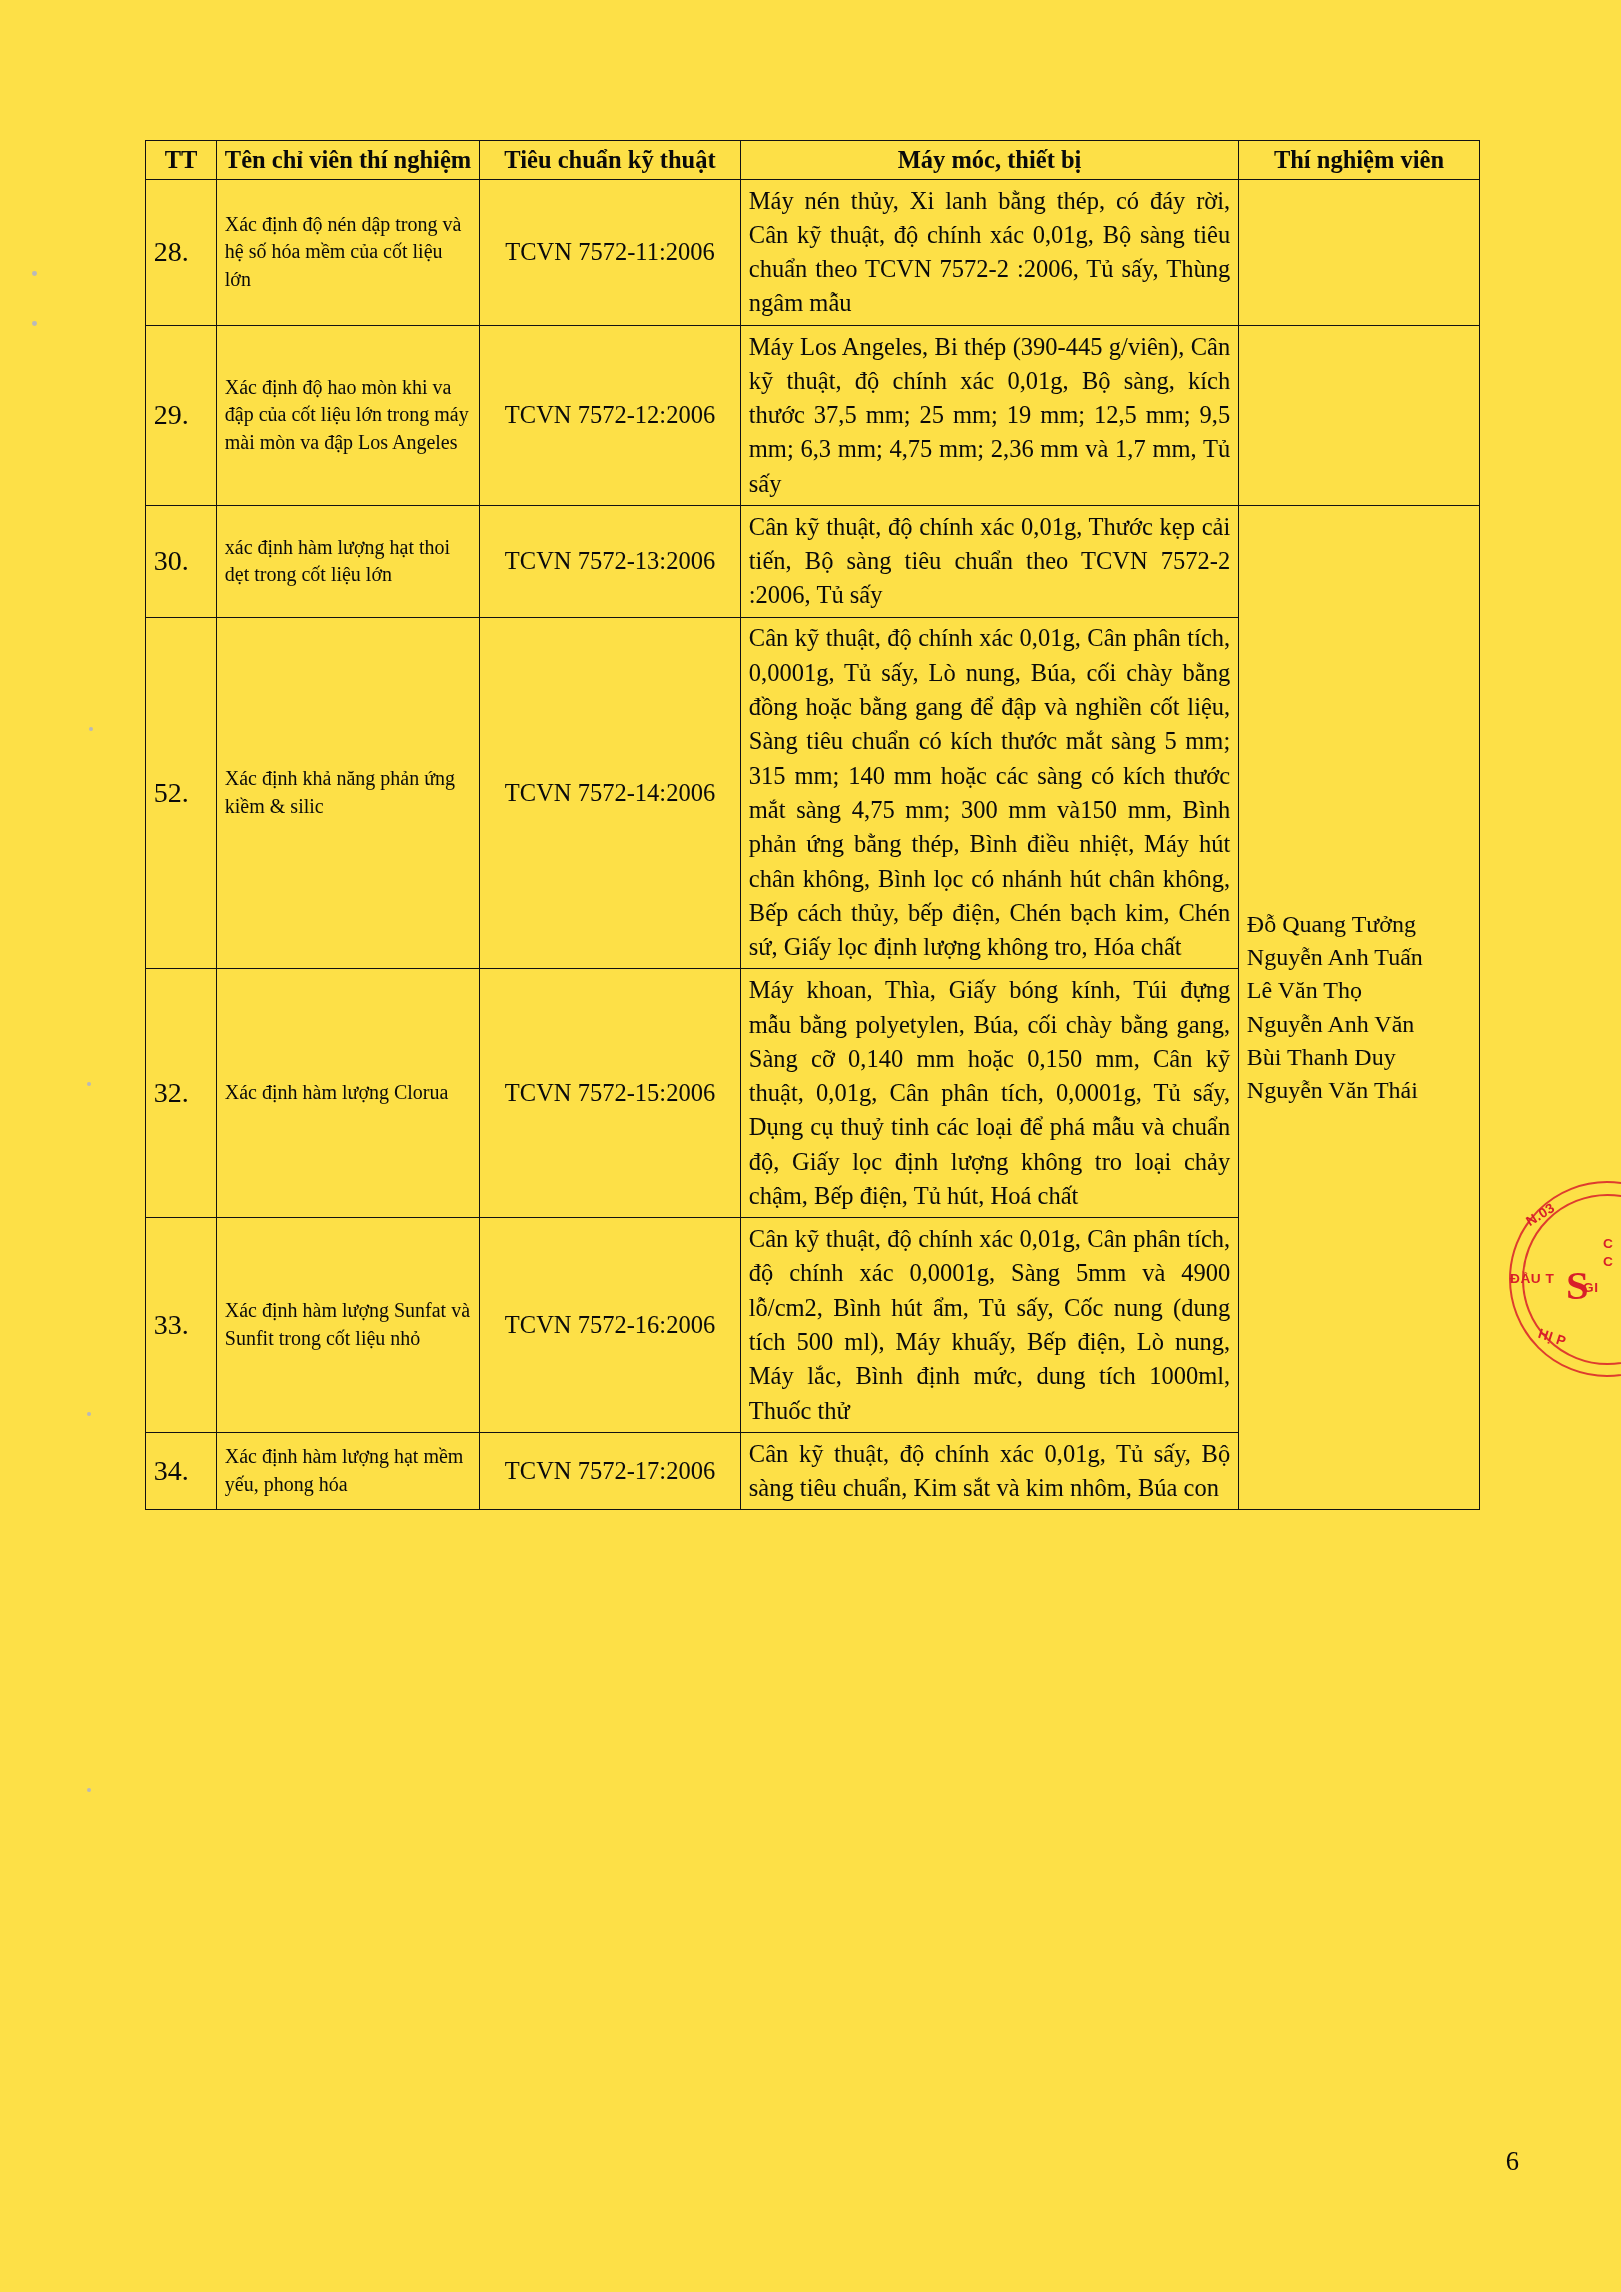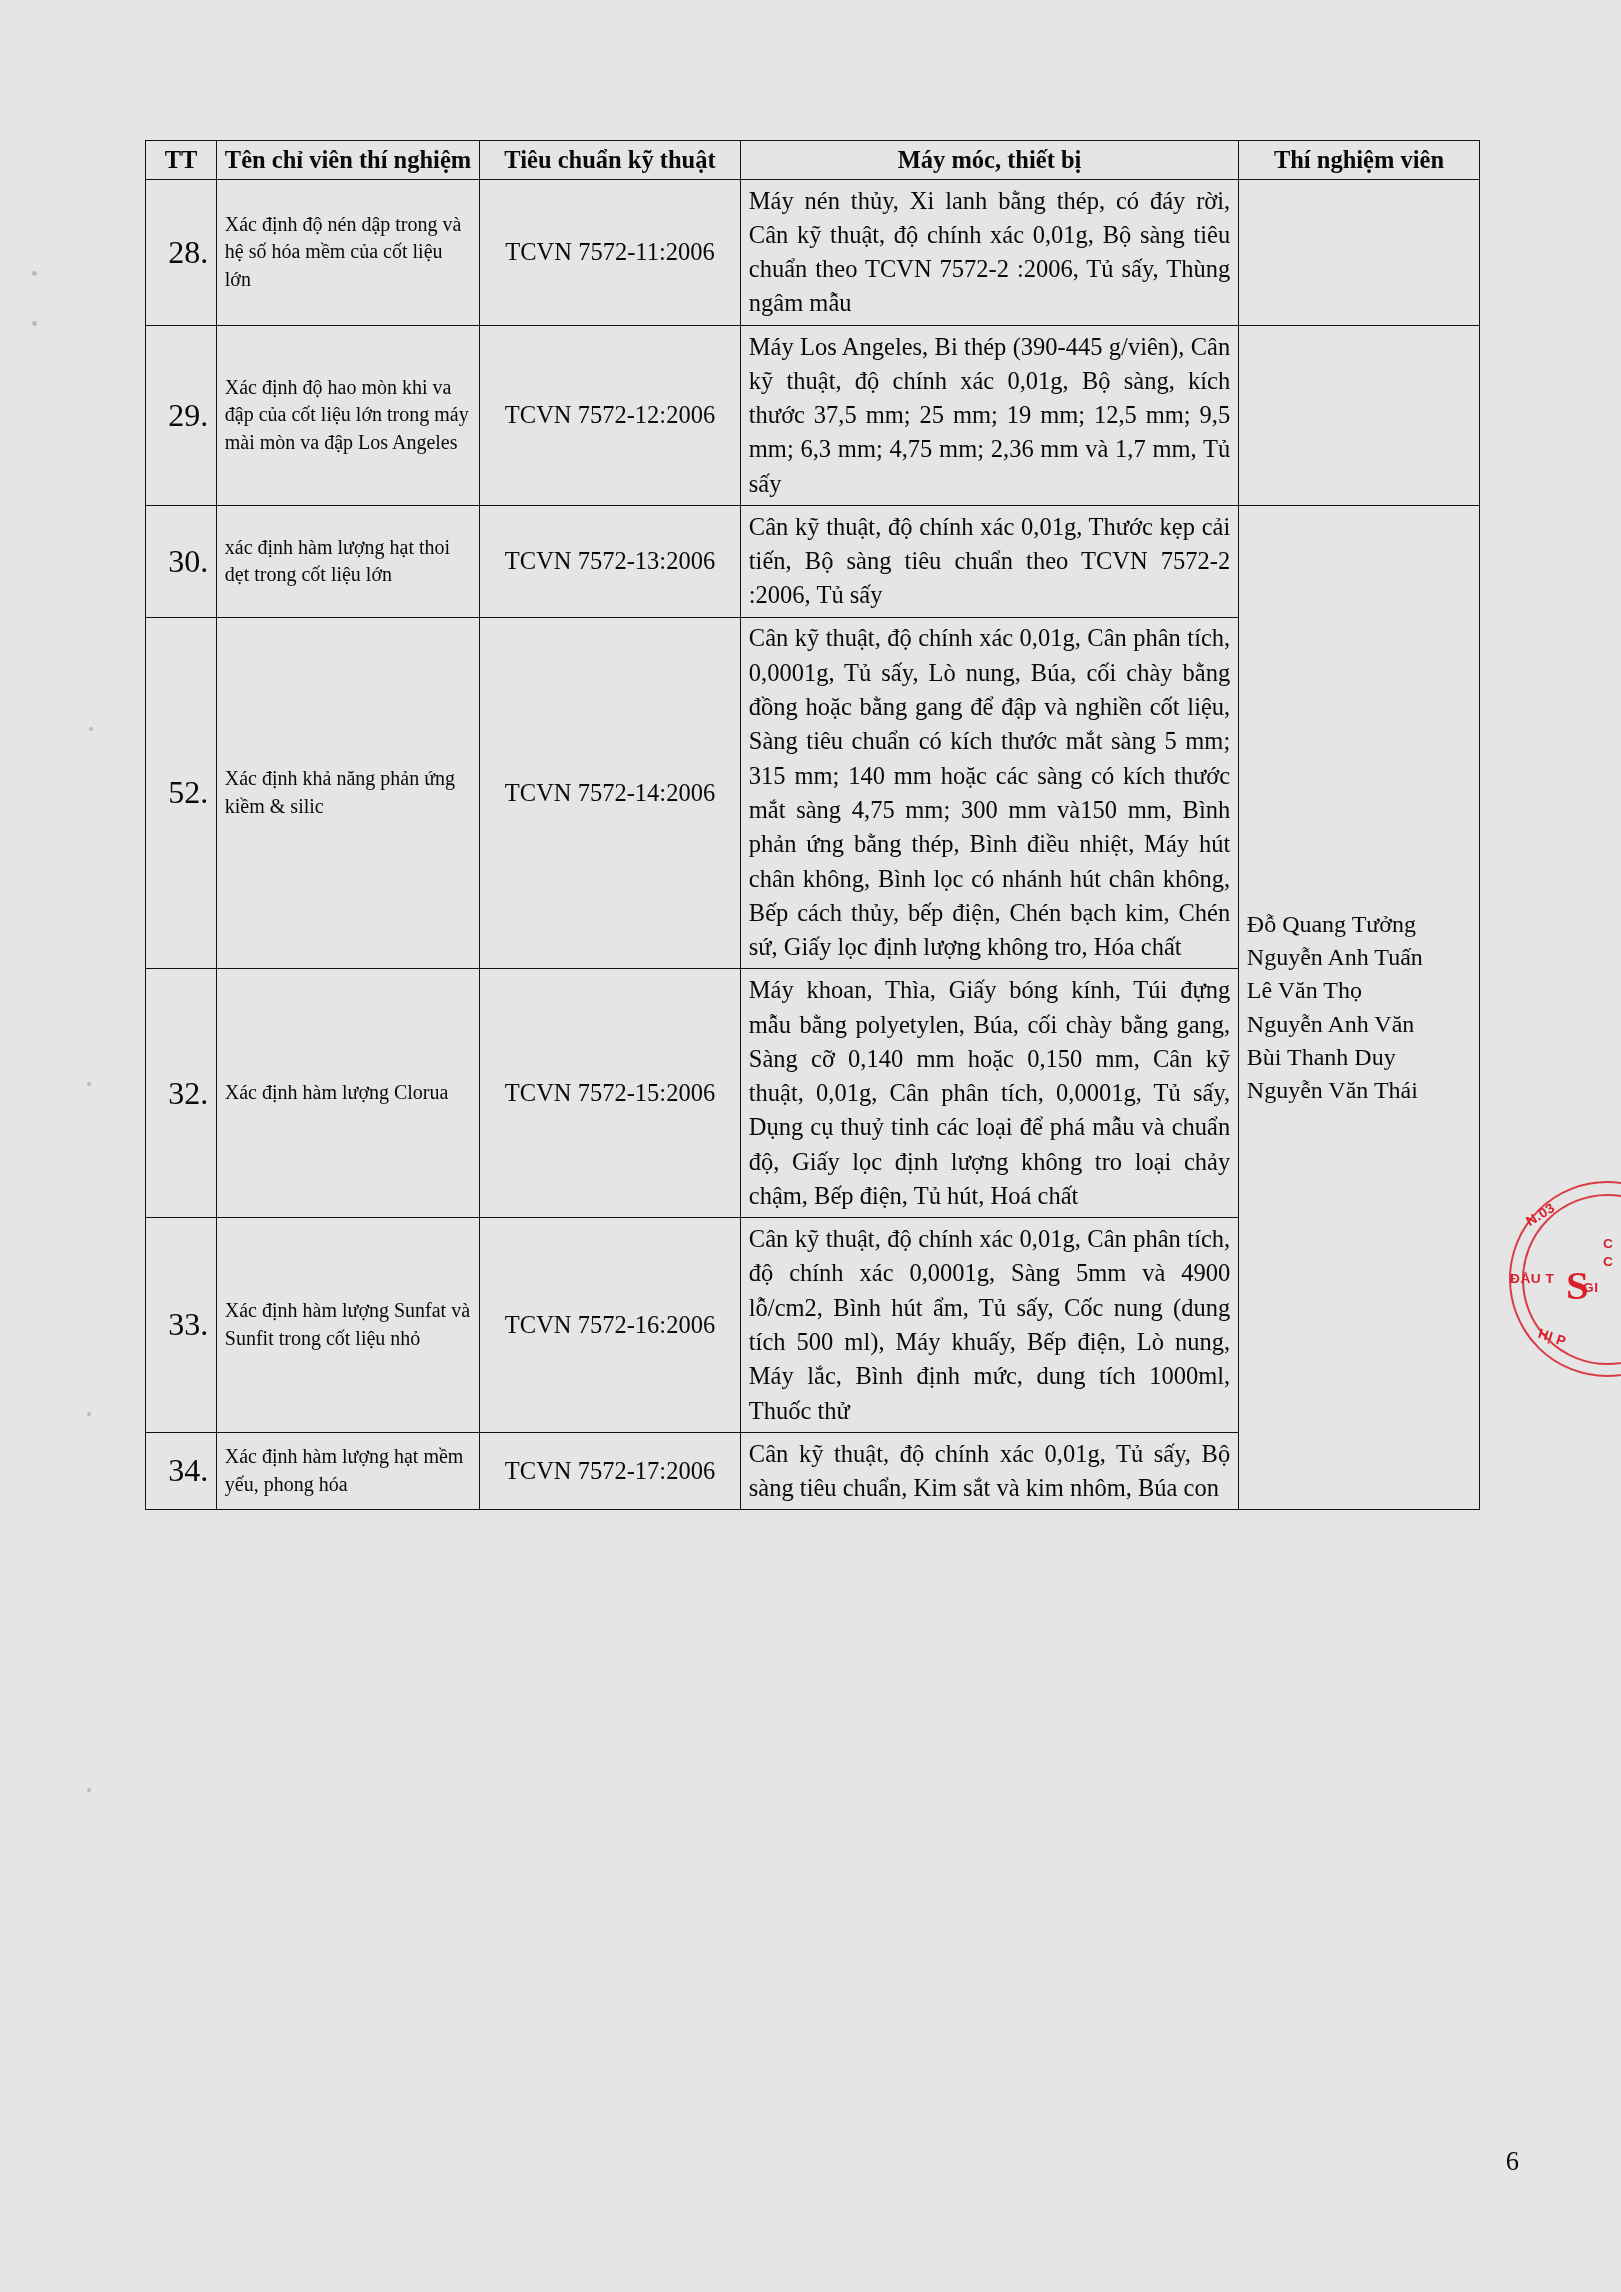--- a/index.html
+++ b/index.html
@@ -12,21 +12,21 @@
     height: 2293px;
     position: relative;
     font-family: "Liberation Serif", "DejaVu Serif", serif;
     color: #0a0a0a;
     overflow: hidden;
   }
 
   .page {
     position: absolute;
     inset: 0;
-    background: #e5e5e5;
+    background: #fde047;
   }
 
   
   .speck {
     position: absolute;
     background: #b9b9b9;
     border-radius: 50%;
   }
 
   .table-wrap {
@@ -57,22 +57,22 @@
 
   thead th {
     font-weight: bold;
     text-align: center;
     font-size: 24.5px;
     line-height: 1.22;
     padding: 9.8px 5.9px;
   }
 
   td.tt {
-    text-align: right;
-    font-size: 32px;
+    text-align: left;
+    font-size: 28px;
     vertical-align: middle;
   }
 
   td.name {
     font-size: 20px;
     line-height: 1.38;
     text-align: left;
     vertical-align: middle;
   }
 

